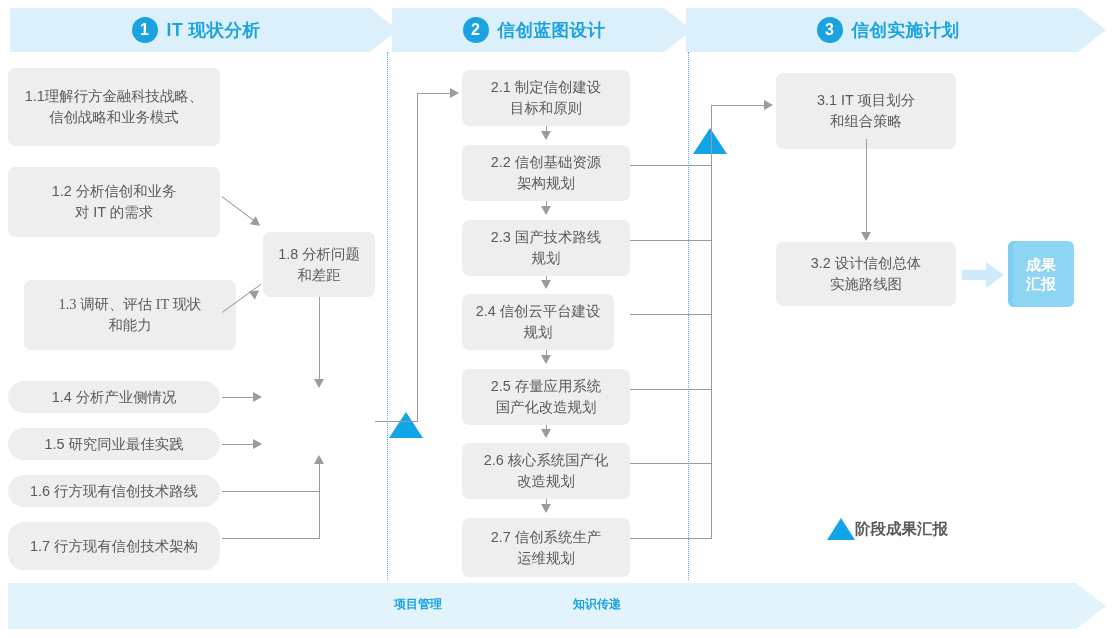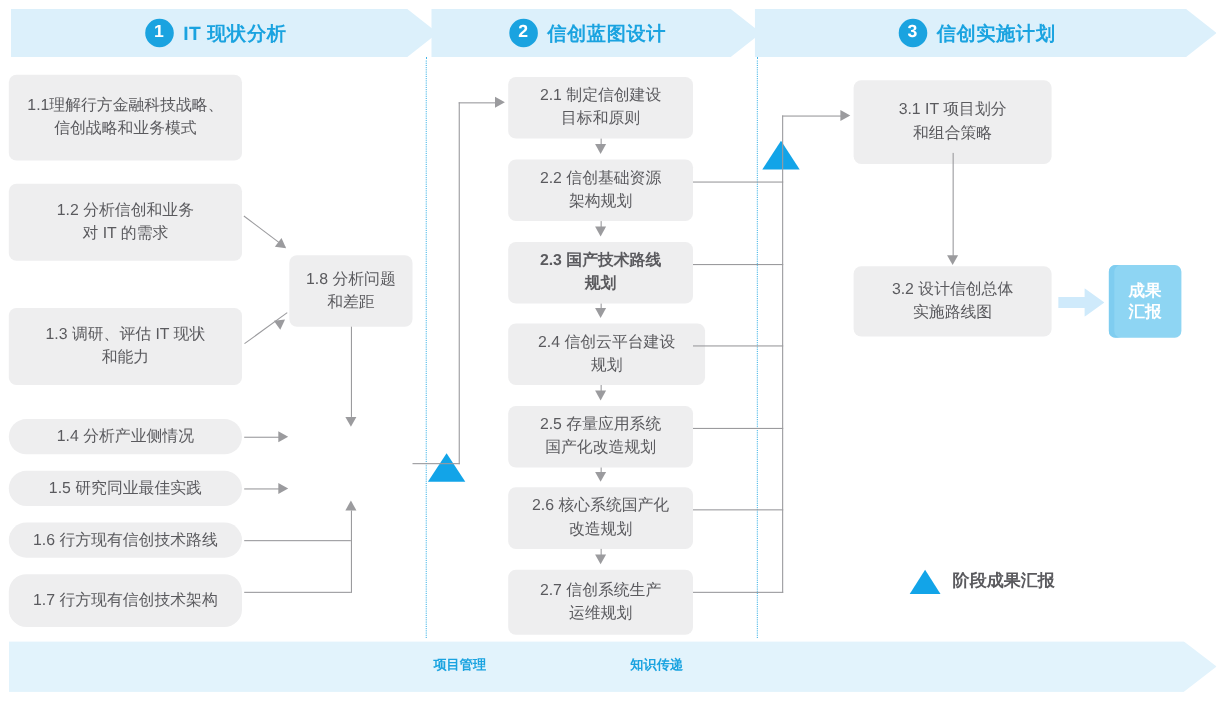--- a/index.html
+++ b/index.html
@@ -121,21 +121,21 @@
     line-height:1.3;
     display:flex;align-items:center;justify-content:center;
     text-align:center;
     white-space:pre-line;
     box-shadow:inset 5px 0 0 0 #7fcdf0;
   }
   .fatarrow{position:absolute;}
   
   .legend{
     position:absolute;
-    display:flex;align-items:flex-start;gap:11px;
+    display:flex;align-items:flex-end;
   }
   .legend-label{
     color:#5a5a5e;font-size:15.5px;font-weight:bold;white-space:nowrap;
   }
   
   .footer{
     position:absolute;
     background:#e2f3fc;
   }
   .footer-txt{
@@ -174,45 +174,45 @@
 
   <div class="dotsep" style="left:387px;top:52px;height:528px;"></div>
   <div class="dotsep" style="left:688px;top:52px;height:528px;"></div>
 
   <div class="box" style="left:8px;top:68px;width:212px;height:78px;">1.1理解行方金融科技战略、
 信创战略和业务模式</div>
 
   <div class="box" style="left:8px;top:167px;width:212px;height:70px;">1.2 分析信创和业务
 对 IT 的需求</div>
 
-  <div class="box" style="left:8px;top:280px;width:212px;height:70px;">1.3 调研、评估 IT 现状
+  <div class="box" style="left:24px;top:280px;width:212px;height:70px;font-family:Liberation Serif, serif;">1.3 调研、评估 IT 现状
 和能力</div>
 
   <div class="box" style="left:8px;top:381px;width:212px;height:32px;border-radius:16px;">1.4 分析产业侧情况</div>
 
   <div class="box" style="left:8px;top:428px;width:212px;height:32px;border-radius:16px;">1.5 研究同业最佳实践</div>
 
   <div class="box" style="left:8px;top:475px;width:212px;height:32px;border-radius:16px;">1.6 行方现有信创技术路线</div>
 
   <div class="box" style="left:8px;top:522px;width:212px;height:48px;border-radius:16px;">1.7 行方现有信创技术架构</div>
 
   <div class="box" style="left:263px;top:232px;width:112px;height:65px;text-align:center;">1.8 分析问题
 和差距</div>
 
 
   <div class="box" style="left:462px;top:70px;width:168px;height:56px;">2.1 制定信创建设
 目标和原则</div>
 
   <div class="box" style="left:462px;top:145px;width:168px;height:56px;">2.2 信创基础资源
 架构规划</div>
 
-  <div class="box" style="left:462px;top:220px;width:168px;height:56px;font-weight:bold;">2.3 国产技术路线
+  <div class="box" style="left:462px;top:220px;width:168px;height:56px;">2.3 国产技术路线
 规划</div>
 
-  <div class="box" style="left:462px;top:294px;width:179px;height:56px;">2.4 信创云平台建设
+  <div class="box" style="left:462px;top:294px;width:152px;height:56px;">2.4 信创云平台建设
 规划</div>
 
   <div class="box" style="left:462px;top:369px;width:168px;height:56px;">2.5 存量应用系统
 国产化改造规划</div>
 
   <div class="box" style="left:462px;top:443px;width:168px;height:56px;">2.6 核心系统国产化
 改造规划</div>
 
   <div class="box" style="left:462px;top:518px;width:168px;height:59px;">2.7 信创系统生产
 运维规划</div>

